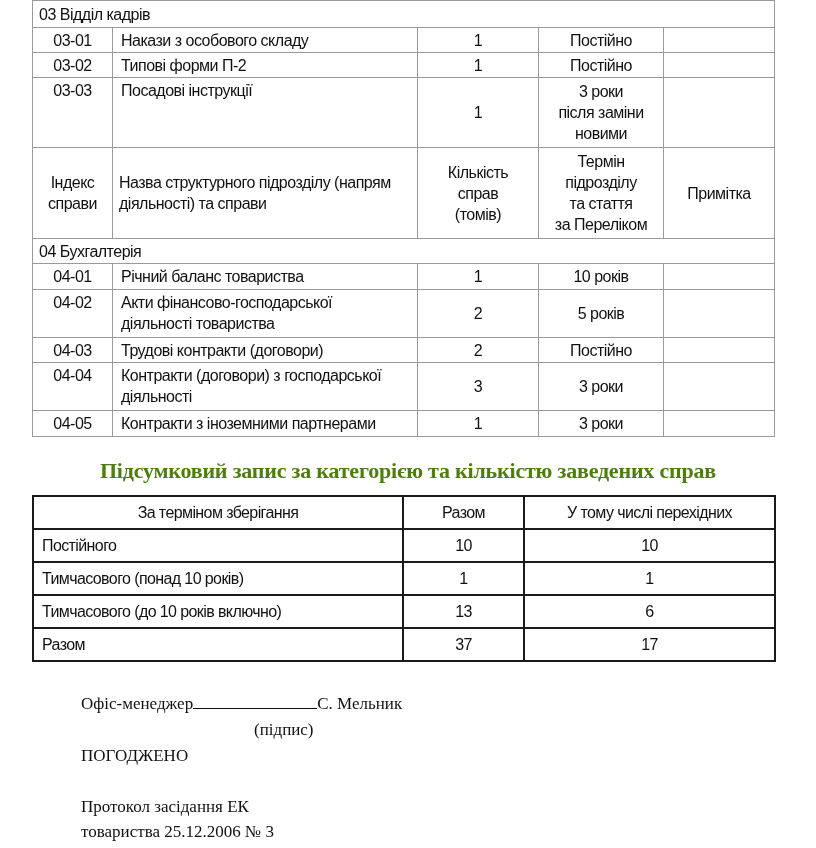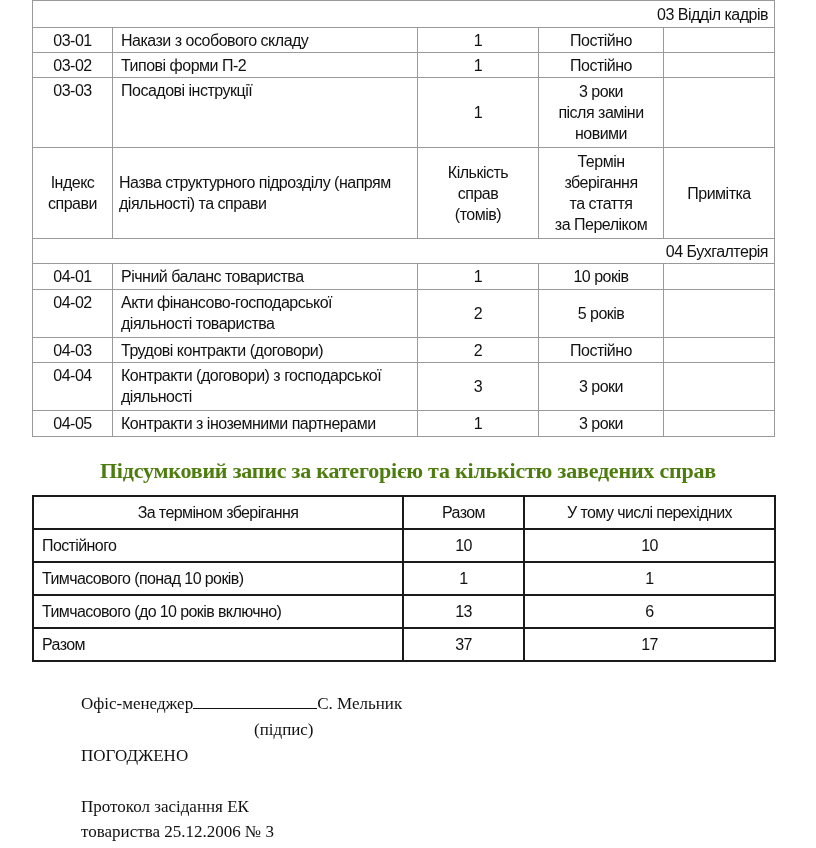--- a/index.html
+++ b/index.html
@@ -36,21 +36,21 @@
     }
     .t1 col.c1 { width: 80px; }
     .t1 col.c2 { width: 305px; }
     .t1 col.c3 { width: 121px; }
     .t1 col.c4 { width: 125px; }
     .t1 col.c5 { width: 111px; }
 
     .t1 td.center { text-align: center; }
     .t1 td.mid { vertical-align: middle; }
     .t1 td.section {
-      text-align: right;
+      text-align: left;
       vertical-align: middle;
       margin-top: 36px;
     }
     .t1 td.idx { text-align: center; padding-top: 2px; }
     .t1 td.name { padding-left: 8px; padding-top: 2px; }
 
     .t1 tr.r-sec1 { height: 27px; }
     .t1 tr.r-a { height: 25px; }
     .t1 tr.r-b { height: 25px; }
     .t1 tr.r-c { height: 70px; }
@@ -185,21 +185,21 @@
         <span>Назва структурного підрозділу (напрям</span>
         <span>діяльності) та справи</span>
       </td>
       <td class="multiline">
         <span>Кількість</span>
         <span>справ</span>
         <span>(томів)</span>
       </td>
       <td class="multiline">
         <span>Термін</span>
-        <span>зберігання</span>
+        <span>підрозділу</span>
         <span>та стаття</span>
         <span>за Переліком</span>
       </td>
       <td class="multiline">
         <span>Примітка</span>
       </td>
     </tr>
 
     <tr class="r-sec2">
       <td colspan="5" class="section">04 Бухгалтерія</td>

